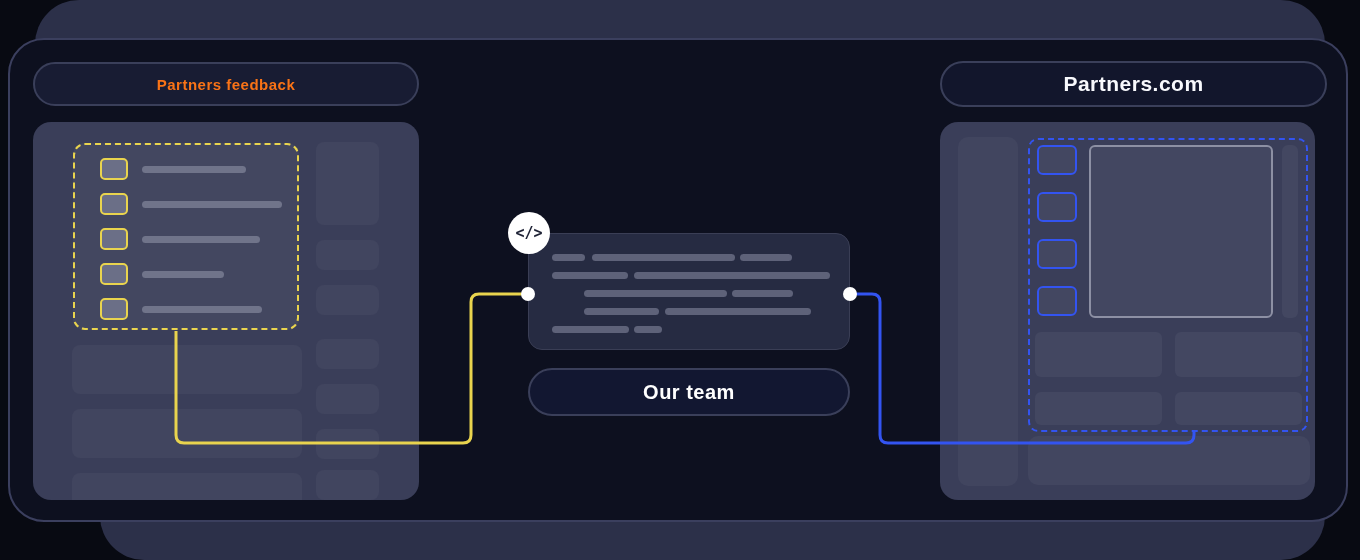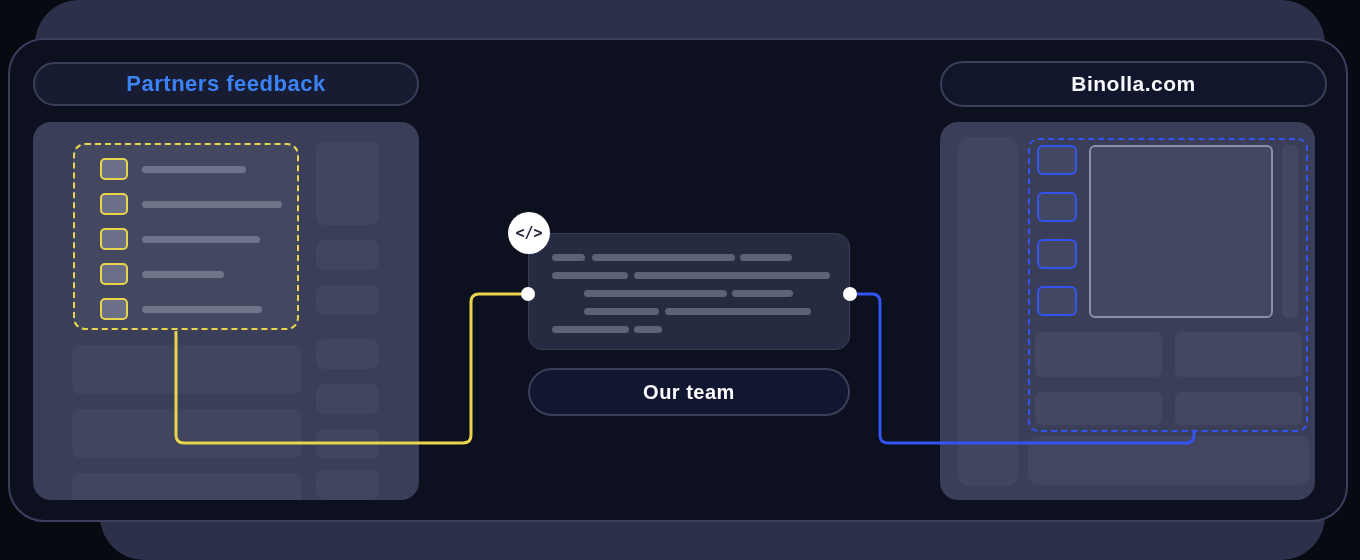--- a/index.html
+++ b/index.html
@@ -15,21 +15,21 @@
     background:#2c3049;border-radius:44px;}
   
   .main-panel{position:absolute;left:8px;top:38px;width:1340px;height:484px;
     box-sizing:border-box;background:#0d101f;border:2px solid #3b3f5e;
     border-radius:36px;z-index:1;}
   
   .pill{position:absolute;box-sizing:border-box;z-index:2;
     border:2px solid #3a3f5a;border-radius:999px;
     display:flex;align-items:center;justify-content:center;
     font-weight:700;letter-spacing:.5px;}
-  #pill-partners{left:33px;top:62px;width:386px;height:44px;background:#181c33;color:#3b82f6;font-size:22px;}
+  #pill-partners{left:33px;top:62px;width:386px;height:44px;background:#181c33;color:#f97316;font-size:15px;}
   #pill-binolla{left:940px;top:61px;width:387px;height:46px;background:#12162c;color:#f8f9fd;font-size:21px;}
   #pill-team{left:528px;top:368px;width:322px;height:48px;background:#121731;color:#ffffff;font-size:20px;}
   
   .mock-panel{position:absolute;top:122px;height:378px;background:#3a3e59;
     border-radius:18px;overflow:hidden;z-index:2;}
   #left-panel{left:33px;width:386px;}
   #right-panel{left:940px;width:375px;}
   
   #yellow-box{position:absolute;left:40px;top:21px;width:226px;height:187px;
     box-sizing:border-box;border:2px dashed #e9d44e;border-radius:12px;background:#434760;}
@@ -66,21 +66,21 @@
 <body>
 
 <div class="back-top"></div>
 <div class="back-bottom"></div>
 <div class="main-panel"></div>
 
 <div class="pill" id="pill-partners">
   <span>Partners feedback</span>
 </div>
 <div class="pill" id="pill-binolla">
-  <span>Binolla.com</span>
+  <span>Partners.com</span>
 </div>
 <div class="pill" id="pill-team">
   <span>Our team</span>
 </div>
 
 <div class="mock-panel" id="left-panel">
   <div id="yellow-box">
       <div class="fb-row" style="top: 13px;">
         <div class="fb-checkbox"></div>
         <div class="fb-line" style="width: 104px;"></div>

